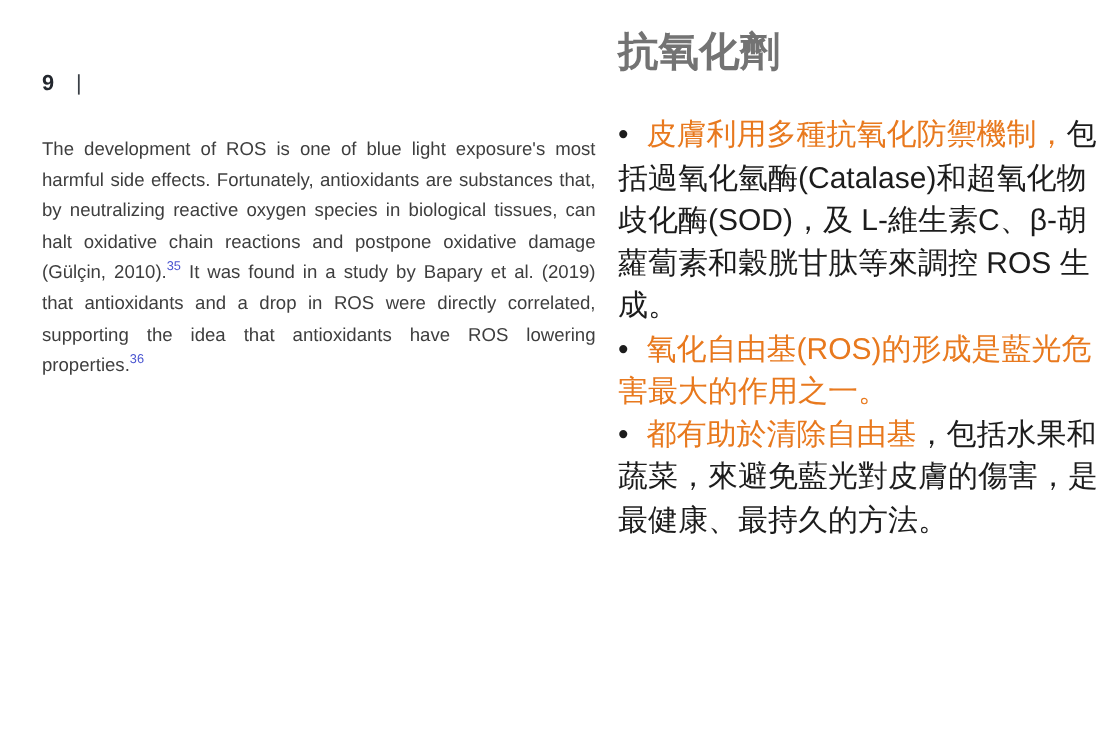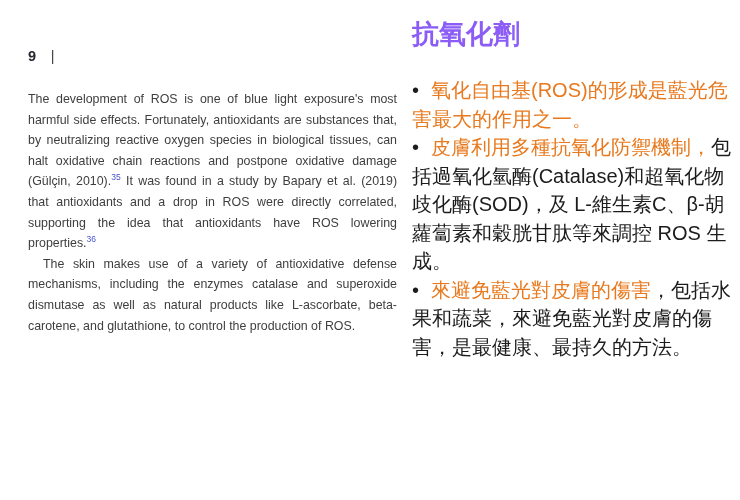--- a/index.html
+++ b/index.html
@@ -48,21 +48,21 @@
   
   .right-col {
     position: absolute;
     left: 412px;
     top: 16px;
     width: 328px;
   }
   .rc-title {
     font-size: 27px;
     font-weight: 700;
-    color: #8b5cf6;
+    color: #737373;
     margin-bottom: 24px;
     font-family: Liberation Serif, serif;
   }
   .bullet {
     font-size: 20px;
     line-height: 28.5px;
     color: #1c1c1c;
   }
   .bullet .mark {
     color: #1c1c1c;
@@ -77,30 +77,29 @@
 <div class="page">
 
   <div class="left-col">
     <div class="article-title">
       <span>9</span>
       <span class="divider">|</span>
     </div>
 
     <p class="para"><span>The development of ROS is one of blue light exposure's most harmful side effects. Fortunately, antioxidants are substances that, by neutralizing reactive oxygen species in biological tissues, can halt oxidative chain reactions and postpone oxidative damage (Gülçin, 2010).</span><sup class="ref">35</sup><span> It was found in a study by Bapary et al. (2019) that antioxidants and a drop in ROS were directly correlated, supporting the idea that antioxidants have ROS lowering properties.</span><sup class="ref">36</sup></p>
 
-    <p class="para indent">The skin makes use of a variety of antioxidative defense mechanisms, including the enzymes catalase and superoxide dismutase as well as natural products like L-ascorbate, beta-carotene, and glutathione, to control the production of ROS.</p>
 
 
 
   </div>
 
   <div class="right-col">
     <div class="rc-title">抗氧化劑</div>
 
+    <p class="bullet"><span class="mark">•</span><span class="hl">皮膚利用多種抗氧化防禦機制，</span><span class="rest">包括過氧化氫酶(Catalase)和超氧化物歧化酶(SOD)，及 L-維生素C、β-胡蘿蔔素和穀胱甘肽等來調控 ROS 生成。</span></p>
+
     <p class="bullet"><span class="mark">•</span><span class="hl">氧化自由基(ROS)的形成是藍光危害最大的作用之一。</span><span class="rest"></span></p>
 
-    <p class="bullet"><span class="mark">•</span><span class="hl">皮膚利用多種抗氧化防禦機制，</span><span class="rest">包括過氧化氫酶(Catalase)和超氧化物歧化酶(SOD)，及 L-維生素C、β-胡蘿蔔素和穀胱甘肽等來調控 ROS 生成。</span></p>
-
-    <p class="bullet"><span class="mark">•</span><span class="hl">來避免藍光對皮膚的傷害</span><span class="rest">，包括水果和蔬菜，來避免藍光對皮膚的傷害，是最健康、最持久的方法。</span></p>
+    <p class="bullet"><span class="mark">•</span><span class="hl">都有助於清除自由基</span><span class="rest">，包括水果和蔬菜，來避免藍光對皮膚的傷害，是最健康、最持久的方法。</span></p>
 
   </div>
 
 </div>
 
 </body></html>

